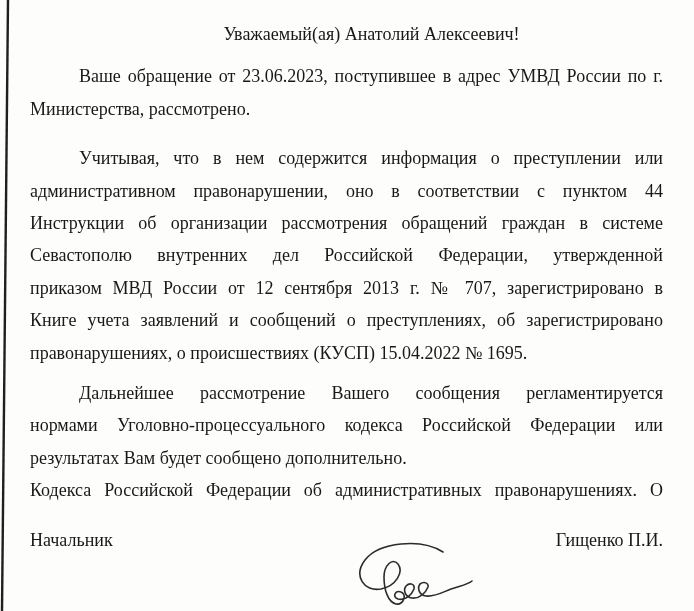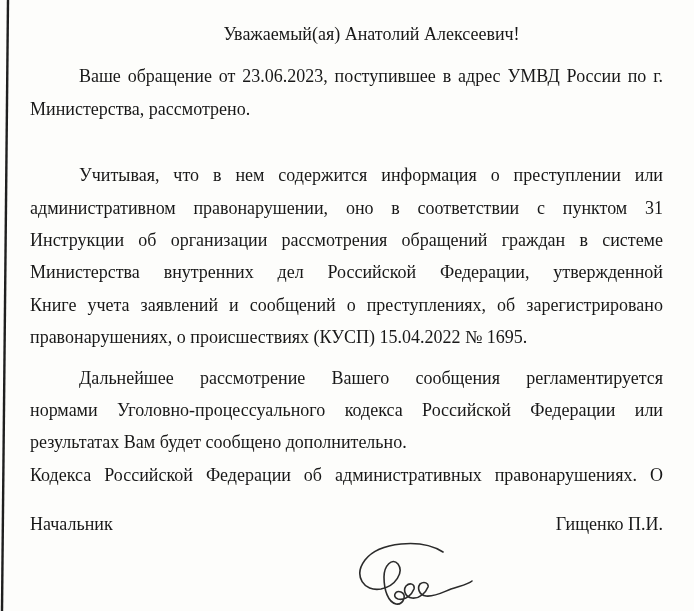--- a/index.html
+++ b/index.html
@@ -41,21 +41,21 @@
     .para .line {
       text-align: justify;
     }
     .para .line.stretch {
       text-align-last: justify;
     }
     .para .line.indent {
       text-indent: 49px;
     }
     .para-1 { margin-top: 10px; }
-    .para-2 { margin-top: 34px; }
+    .para-2 { margin-top: 17px; }
     .para-3 { margin-top: 8px; }
     .footer {
       margin-top: 17px;
       display: flex;
       justify-content: space-between;
       align-items: flex-start;
     }
     .signature-svg {
       position: absolute;
       left: 293px;
@@ -78,23 +78,24 @@
 
     <div class="salutation">Уважаемый(ая) Анатолий Алексеевич!</div>
 
     <div>
         <div class="para para-1">
           <div class="line indent stretch">Ваше обращение от 23.06.2023, поступившее в адрес УМВД России по г.</div>
           <div class="line">Министерства, рассмотрено.</div>
         </div>
         <div class="para para-2">
           <div class="line indent stretch">Учитывая, что в нем содержится информация о преступлении или</div>
-          <div class="line stretch">административном правонарушении, оно в соответствии с пунктом 31</div>
+          <div class="line stretch">административном правонарушении, оно в соответствии с пунктом 44</div>
           <div class="line stretch">Инструкции об организации рассмотрения обращений граждан в системе</div>
-          <div class="line stretch">Министерства внутренних дел Российской Федерации, утвержденной</div>
+          <div class="line stretch">Севастополю внутренних дел Российской Федерации, утвержденной</div>
+          <div class="line stretch">приказом МВД России от 12 сентября 2013 г. № 707, зарегистрировано в</div>
           <div class="line stretch">Книге учета заявлений и сообщений о преступлениях, об зарегистрировано</div>
           <div class="line">правонарушениях, о происшествиях (КУСП) 15.04.2022 № 1695.</div>
         </div>
         <div class="para para-3">
           <div class="line indent stretch">Дальнейшее рассмотрение Вашего сообщения регламентируется</div>
           <div class="line stretch">нормами Уголовно-процессуального кодекса Российской Федерации или</div>
           <div class="line">результатах Вам будет сообщено дополнительно.</div>
           <div class="line stretch">Кодекса Российской Федерации об административных правонарушениях. О</div>
         </div>
       </div>

